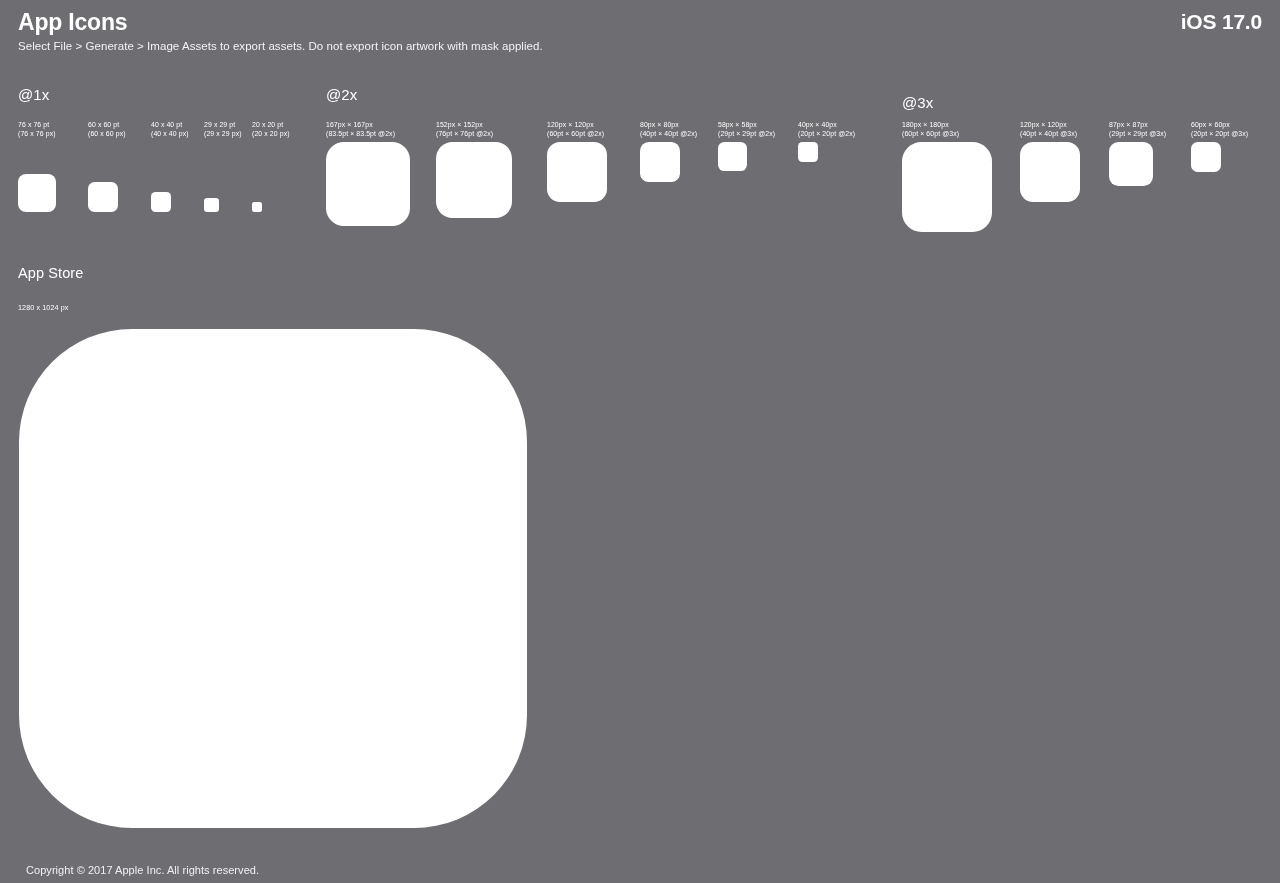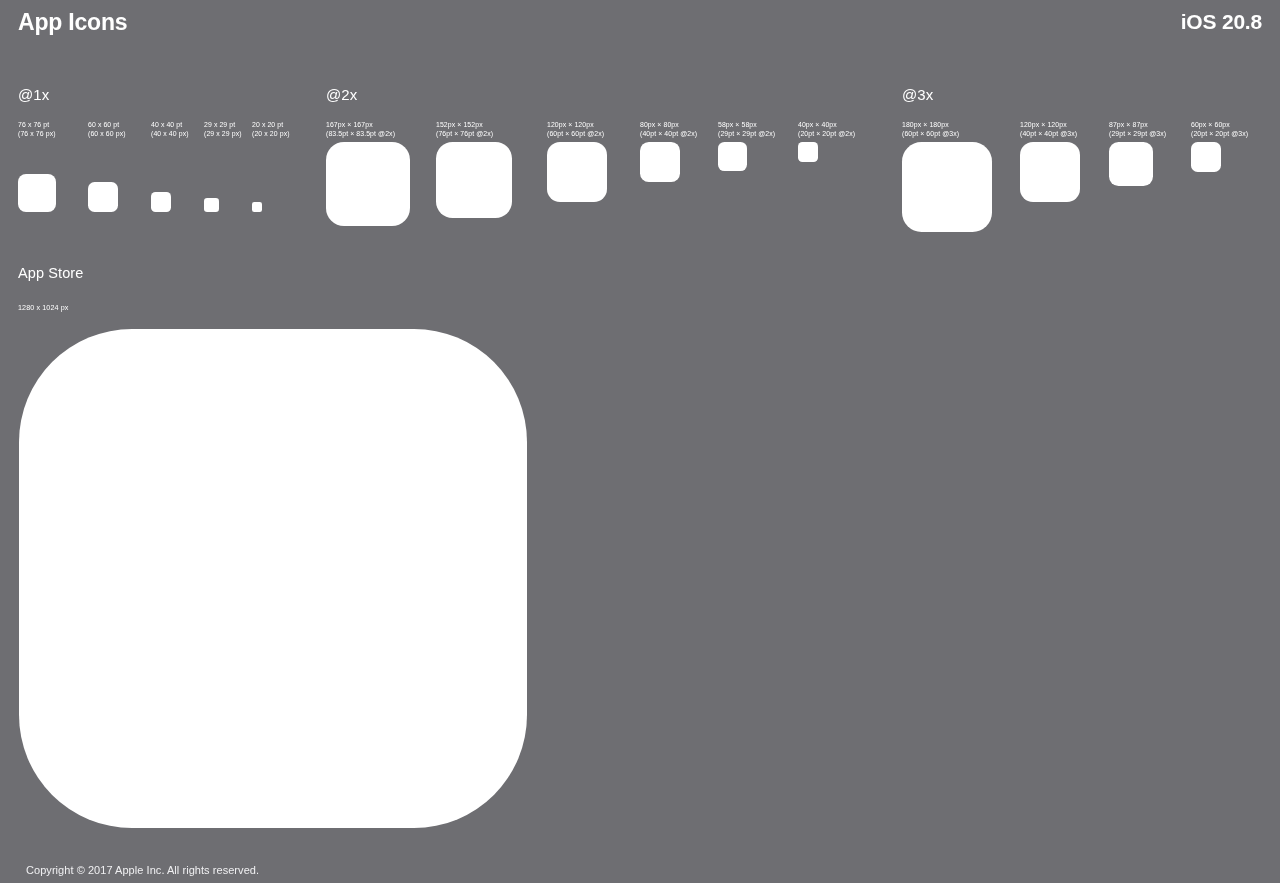--- a/index.html
+++ b/index.html
@@ -59,21 +59,21 @@
   .scale-heading {
     position: absolute;
     font-size: 15px;
     line-height: 16px;
     color: #ffffff;
     top: 87px;
     letter-spacing: 0.1px;
   }
   .scale-heading.g1 { left: 18px; }
   .scale-heading.g2 { left: 326px; }
-  .scale-heading.g3 { left: 902px; }
+  .scale-heading.g3 { left: 902px; margin-top: 8px; }
 
   
   .icon-row {
     position: absolute;
     top: 120px;
     height: 130px;
   }
   .icon-row.g1 { left: 18px; }
   .icon-row.g2 { left: 326px; }
   .icon-row.g3 { left: 902px; }
@@ -151,21 +151,22 @@
     line-height: 14px;
     color: #f0f0f2;
     letter-spacing: 0.05px;
   }
 </style>
 </head>
 <body style="background: rgb(110, 110, 114);">
 
 <div class="header">
   <div class="page-title">App Icons</div>
-  <div class="os-version">iOS 20.8</div>
+  <div class="page-subtitle">Select File &gt; Generate &gt; Image Assets to export assets. Do not export icon artwork with mask applied.</div>
+  <div class="os-version">iOS 17.0</div>
 </div>
 
 <div class="scale-heading g1">@1x</div>
 <div class="scale-heading g2">@2x</div>
 <div class="scale-heading g3">@3x</div>
 
 <div class="icon-row g1 row-baseline" id="row-1x">
     <div class="icon-cell" style="left: 0px;">
       <div class="icon-caption"><span>76 x 76 pt</span><span class="l2">(76 x 76 px)</span></div>
       <div class="icon-stage" style="height: 70px; width: 38px;">

